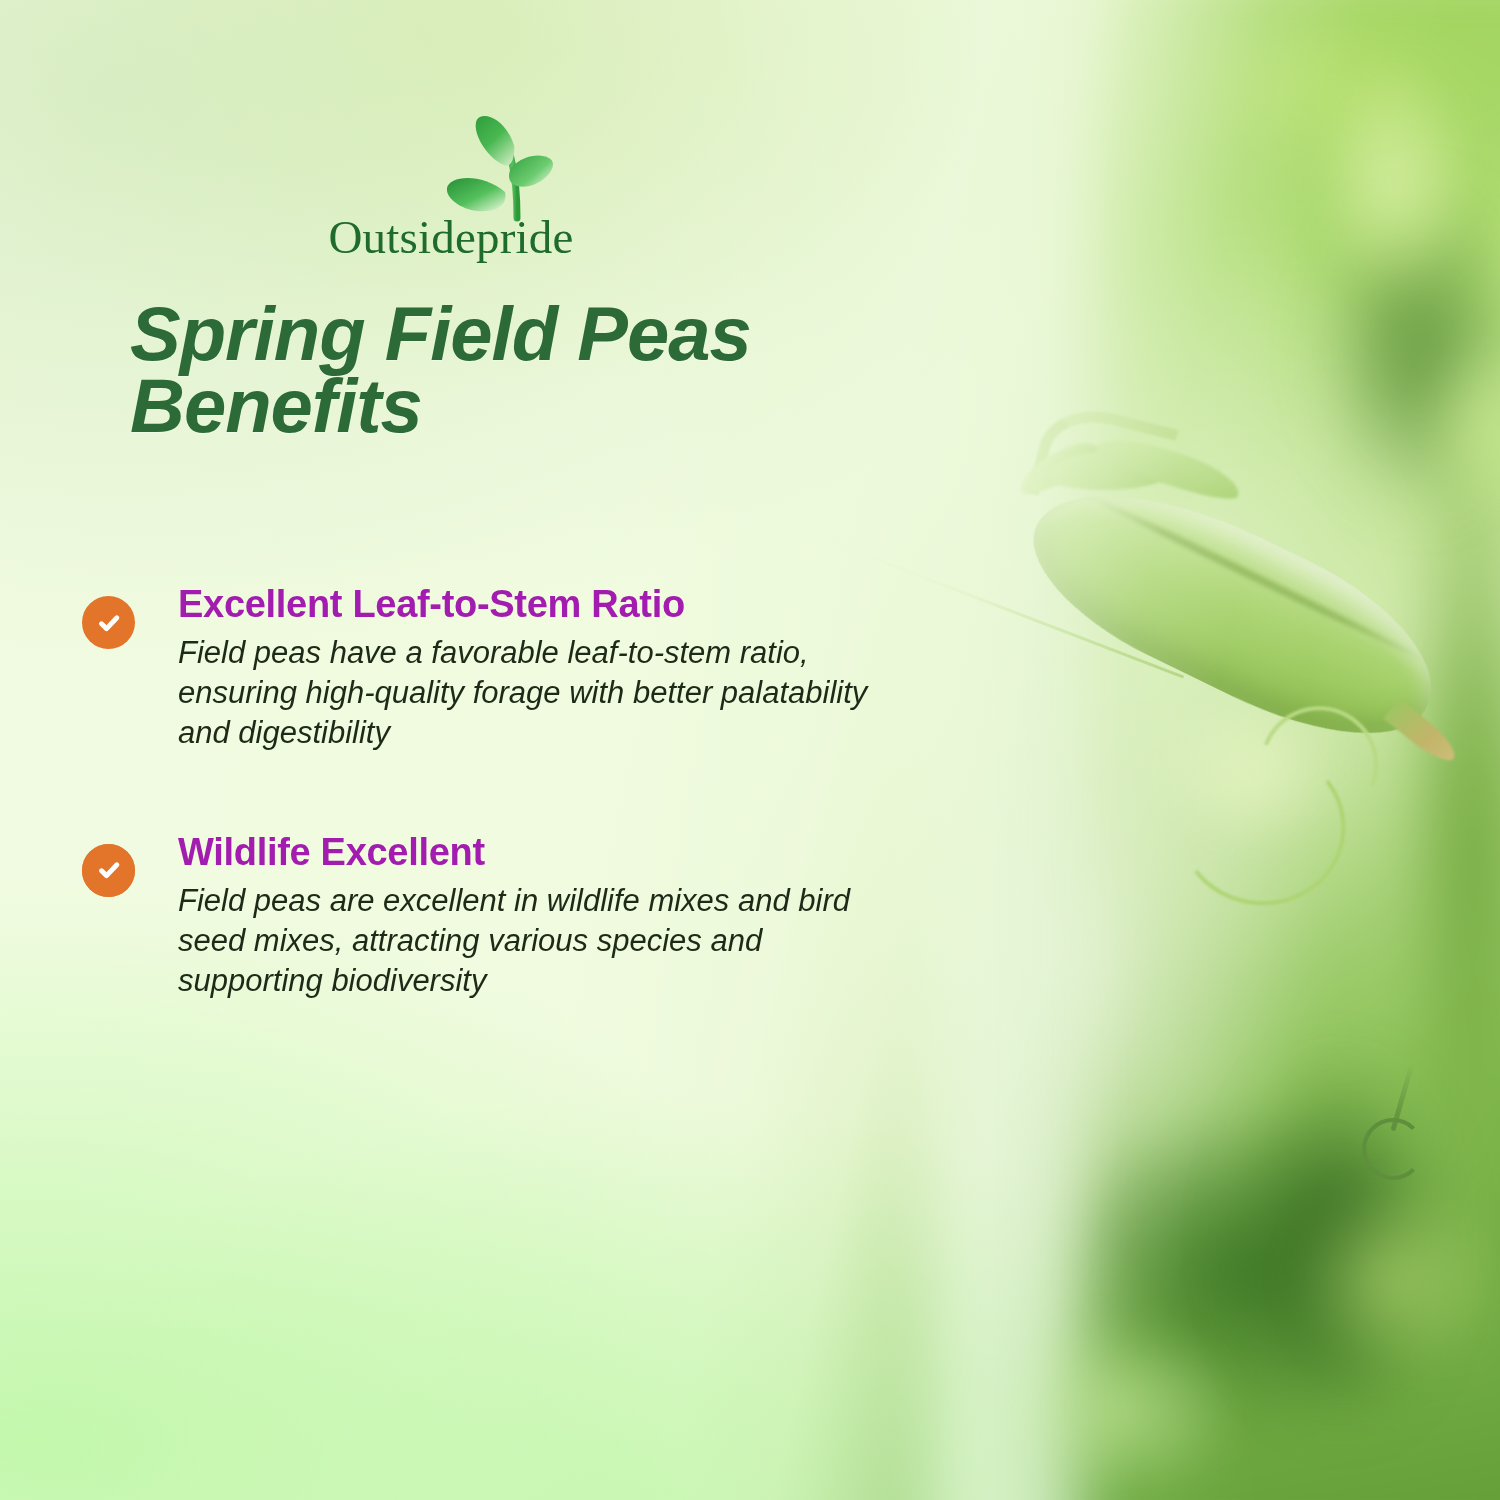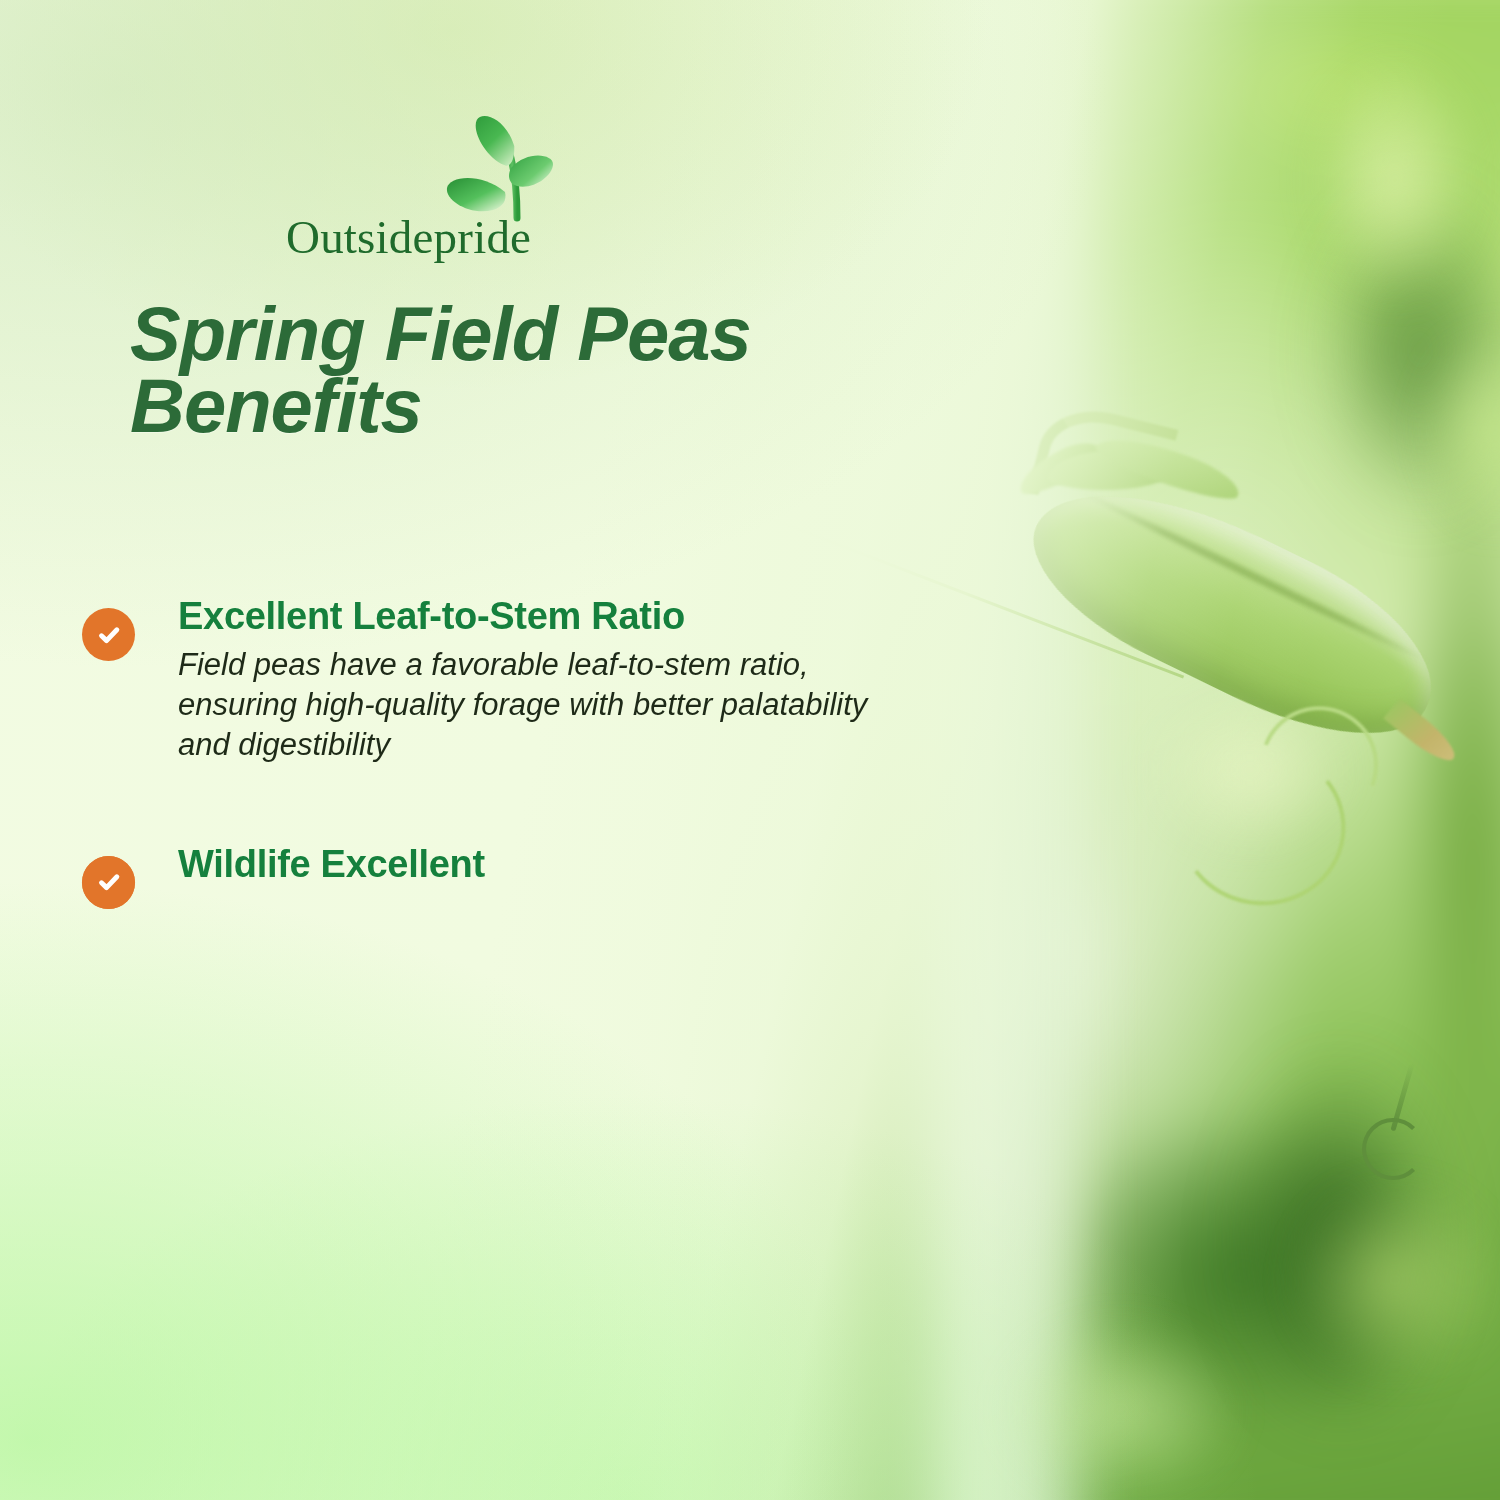--- a/index.html
+++ b/index.html
@@ -197,20 +197,21 @@
   .logo {
     position: absolute;
     left: 286px; top: 106px;
     width: 330px; height: 170px;
   }
   .sprout { position: absolute; left: 155px; top: 0; width: 130px; height: 120px; }
   .brand {
     position: absolute;
     left: 0; top: 108px;
     width: 330px;
+    text-align: center;
     font-family: "Liberation Serif", serif;
     font-size: 47px;
     font-weight: 400;
     color: #1f6b2c;
     letter-spacing: .2px;
     line-height: 1;
   }
 
   
   .title {
@@ -247,23 +248,23 @@
     border-radius: 50%;
     background: #e2752a;
     display: flex;
     align-items: center;
     justify-content: center;
   }
   .check svg { display: block; }
   .b-title {
     font-size: 38px;
     font-weight: 700;
-    color: #15803d;
+    color: #a21caf;
     line-height: 1.18;
-    margin: 12px 0 6px 0;
+    margin: 0 0 6px 0;
     letter-spacing: -.3px;
   }
   .b-desc {
     font-size: 31px;
     line-height: 1.30;
     color: #1e2a18;
     font-weight: 400;
     margin: 0;
     max-width: 730px;
     font-style: italic;
@@ -366,17 +367,18 @@
         </span>
       </div>
 
       <div class="benefit">
         <span class="check">
           <svg viewBox="0 0 32 32" width="30" height="30" aria-hidden="true">
             <path d="M8 16.8 L13.4 22 L24.4 10.4" fill="none" stroke="#ffffff" stroke-width="5.2" stroke-linecap="round" stroke-linejoin="round"></path>
           </svg>
         </span>
         <h3 class="b-title">Wildlife Excellent</h3>
+        <p class="b-desc">Field peas are excellent in wildlife mixes and bird seed mixes, attracting various species and supporting biodiversity</p>
       </div>
 
     </div>
   </div>
 </div>
 
 </body></html>

